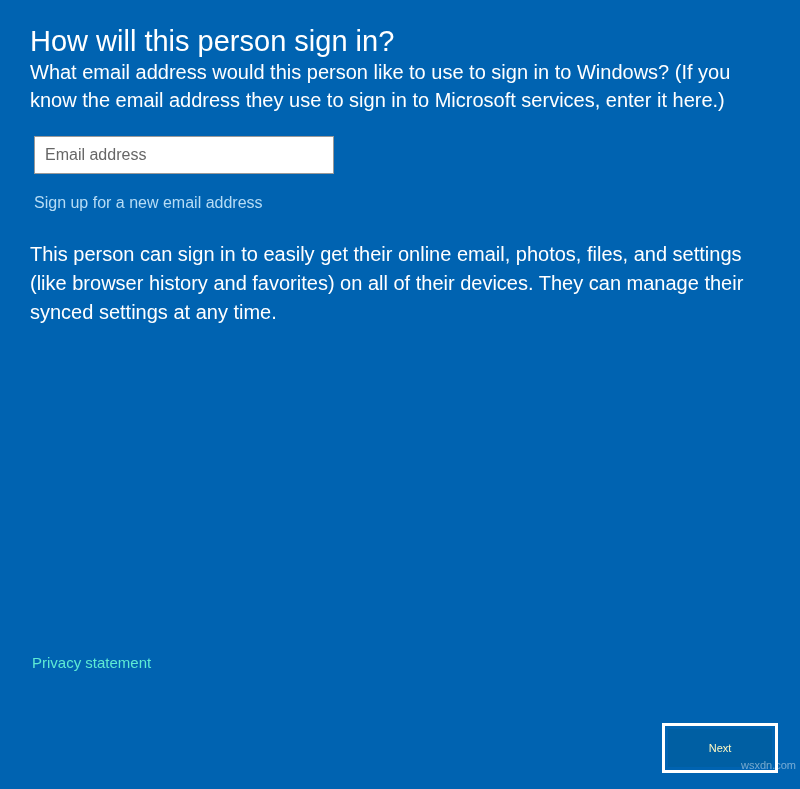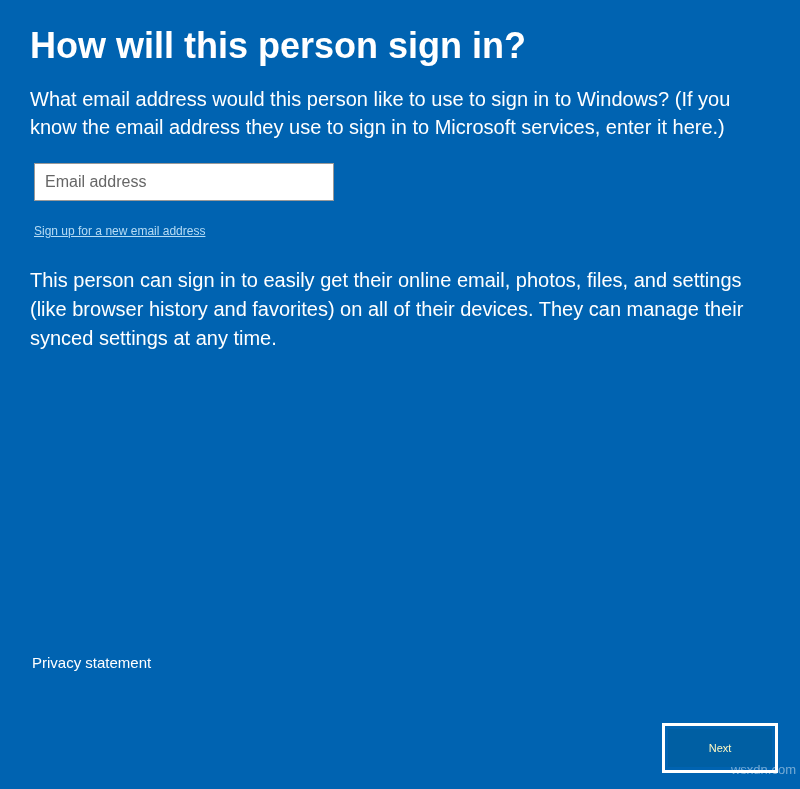--- a/index.html
+++ b/index.html
@@ -15,23 +15,22 @@
       color: #ffffff;
       position: relative;
       overflow: hidden;
     }
     .container {
       padding: 25px 30px 0 30px;
       height: 100%;
       position: relative;
     }
     .title {
-      font-size: 36px;
-      font-weight: 700;
-      margin-bottom: 18px;
+      font-size: 29px;
+      font-weight: 400;
     }
     .description {
       font-size: 20px;
       line-height: 1.4;
       margin-bottom: 22px;
       color: #ffffff;
     }
     .email-input {
       width: 300px;
       height: 38px;
@@ -43,40 +42,39 @@
       color: #333;
       outline: none;
       margin-bottom: 20px;
       margin-left: 4px;
     }
     .email-input::placeholder {
       color: #666;
     }
     .signup-link {
       display: inline-block;
-      font-size: 12px;
+      font-size: 16px;
       color: #b6dcf5;
       margin-left: 4px;
       margin-bottom: 28px;
       cursor: pointer;
-      text-decoration: underline;
     }
     .info-text {
       font-size: 20px;
       line-height: 1.45;
       color: #ffffff;
     }
     .bottom-links {
       position: absolute;
       bottom: 103px;
       left: 32px;
     }
     .privacy-link {
       font-size: 15px;
-      color: #ffffff;
+      color: #5eead4;
       cursor: pointer;
       display: block;
       margin-bottom: 15px;
     }
     .no-ms-account-wrapper {
       position: absolute;
       bottom: 84px;
       left: 20px;
       border: 3px solid #d31919;
       padding: 9px 12px 10px 12px;
@@ -105,23 +103,23 @@
       cursor: pointer;
       outline: 2px solid #ffffff;
       outline-offset: 3px;
     }
     .btn-primary {
       background-color: #005fa3;
       outline: 3px solid #ffffff;
     }
     .watermark {
       position: absolute;
-      bottom: 12px;
+      bottom: 18px;
       right: 4px;
-      font-size: 13px;
+      font-size: 11px;
       color: rgba(255,255,255,0.45);
     }
   </style>
 </head>
 <body>
 
 <div class="container">
   <h1 class="title">How will this person sign in?</h1>
 
   <p class="description">What email address would this person like to use to sign in to Windows? (If you know the email address they use to sign in to Microsoft services, enter it here.)</p>

